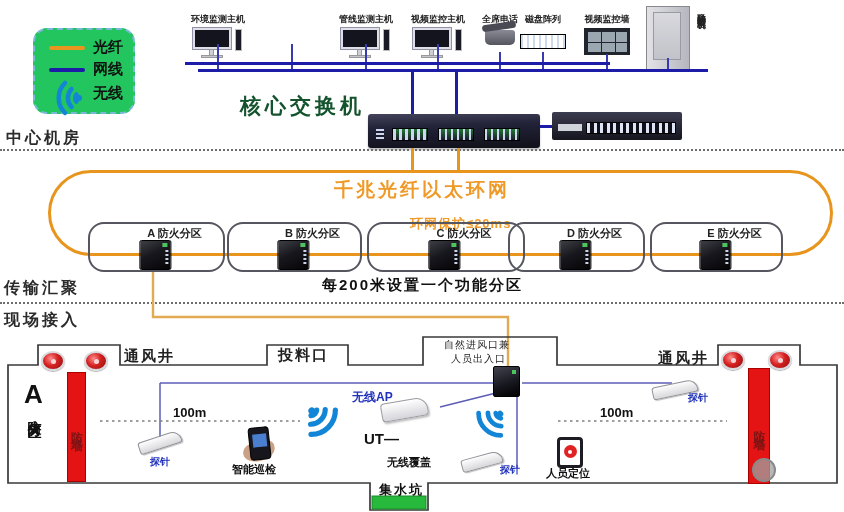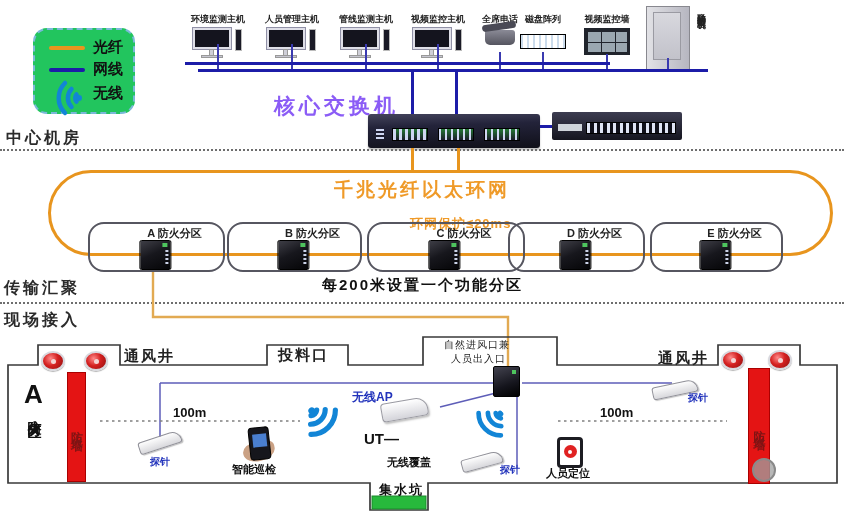--- a/index.html
+++ b/index.html
@@ -116,29 +116,20 @@
 
   <div class="host" style="left:182px; top:13px; width:72px;">
     <div class="dev-label">环境监测主机</div>
     <div class="monitor">
         <div class="screen"></div>
         <div class="stand"></div>
         <div class="sbase"></div>
         <div class="tower"></div>
       </div>
   </div>
-  <div class="host" style="left:256px; top:13px; width:72px;">
-    <div class="dev-label">人员管理主机</div>
-    <div class="monitor">
-        <div class="screen"></div>
-        <div class="stand"></div>
-        <div class="sbase"></div>
-        <div class="tower"></div>
-      </div>
-  </div>
   <div class="host" style="left:402px; top:13px; width:72px;">
     <div class="dev-label">视频监控主机</div>
     <div class="monitor">
         <div class="screen"></div>
         <div class="stand"></div>
         <div class="sbase"></div>
         <div class="tower"></div>
       </div>
   </div>
   <div class="host" style="left:330px; top:13px; width:72px;">
@@ -177,21 +168,21 @@
   <div class="vline" style="left:542px; top:52px; height:18px;"></div>
   <div class="vline" style="left:606px; top:54px; height:16px;"></div>
   <div class="vline" style="left:667px; top:58px; height:12px;"></div>
 
   <div class="hline" style="left:185px; top:62px; width:425px;"></div>
   <div class="hline" style="left:198px; top:69px; width:510px;"></div>
 
   <div class="vline" style="left:411px; top:70px; width:2.5px; height:46px; background:#1c1ca8;"></div>
   <div class="vline" style="left:455px; top:70px; width:2.5px; height:46px; background:#1c1ca8;"></div>
 
-  <div class="lbl" style="left:240px; top:92px; font-size:21px; font-weight:bold; letter-spacing:4px; color:#8b5cf6;margin-left:34px;">核心交换机</div>
+  <div class="lbl" style="left:240px; top:92px; font-size:21px; font-weight:bold; letter-spacing:4px; color:#14532d;">核心交换机</div>
   <div class="abs core-switch">
     <div class="portgrid" style="left:24px;"></div>
     <div class="portgrid" style="left:70px;"></div>
     <div class="portgrid" style="left:116px;"></div>
     <div style="position:absolute; left:8px; top:15px; width:8px; height:11px; background:repeating-linear-gradient(#cfd6f2 0 2px, transparent 2px 4px);"></div>
   </div>
   <div class="hline" style="left:540px; top:125px; width:14px;"></div>
   <div class="abs ac-switch">
       <div class="ac-lcd"></div>
       <div class="ac-ports"></div>

